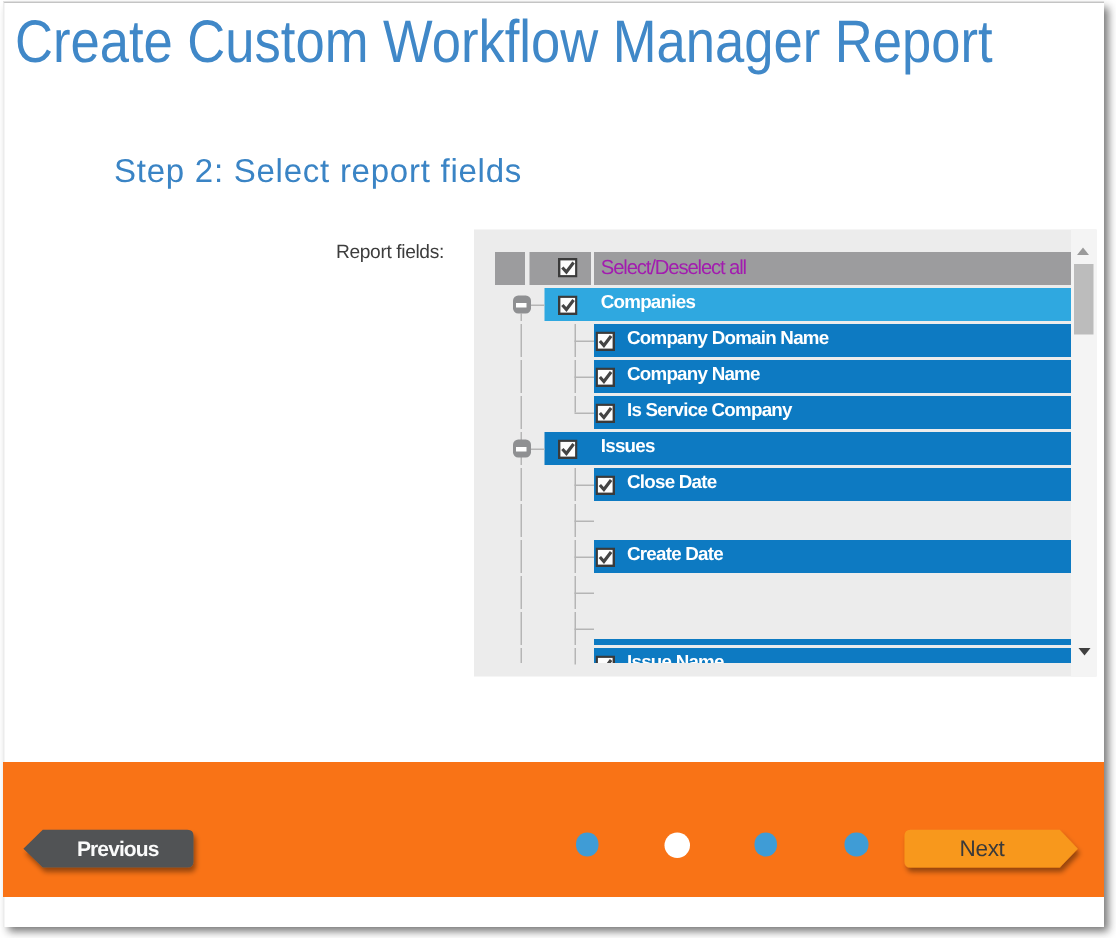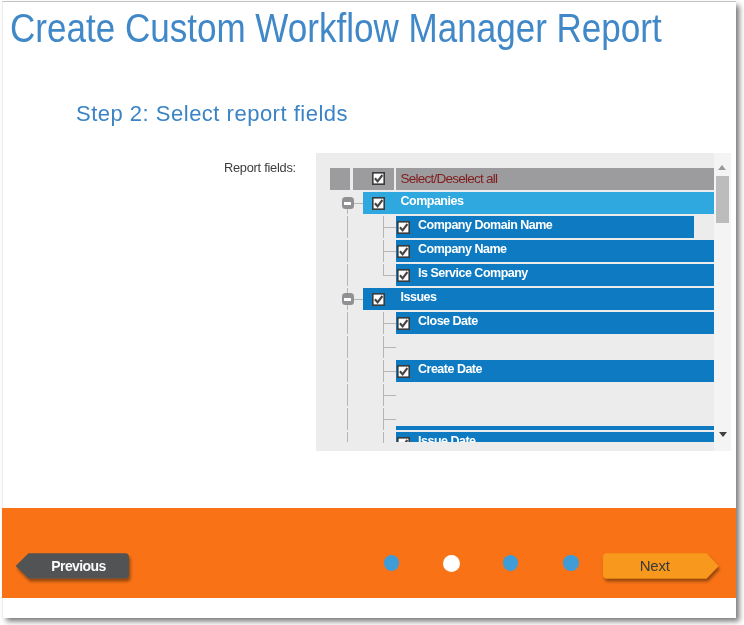--- a/index.html
+++ b/index.html
@@ -52,35 +52,35 @@
 <div style="position:absolute;left:29px;top:253.05px;width:40px;height:2.3px;background:#ececec;"></div>
 <div style="position:absolute;left:29px;top:277.05px;width:40px;height:2.3px;background:#ececec;"></div>
 <div class="row" style="left:14px;top:14.8px;width:383px;height:22.4px;">
 <div class="cell hdr" style="left:0;width:20.4px;"></div>
 <div class="cell hdr" style="left:22.7px;width:40.9px;"></div>
 <div class="cell hdr" style="left:65.5px;width:318.3px;"></div>
 <svg class="cb" style="left:42.0px;top:4.6px;" width="13" height="13">
         <rect x="0.8" y="0.8" width="11.4" height="11.4" fill="#fdfdfd" stroke="#3a3a3a" stroke-width="1.6"></rect>
         <path d="M2.9 6.3 L5.6 9.3 L10.4 3.0" stroke="#444444" stroke-width="2.1" fill="none"></path>
       </svg>
-<div class="rowtxt" style="left:70.5px;font-weight:normal;font-size:13.5px;letter-spacing:-0.75px;top:calc(50% - 1.3px);color:#7f1d1d;">Select/Deselect all</div>
+<div class="rowtxt" style="left:70.5px;font-weight:normal;font-size:13.5px;letter-spacing:-0.75px;top:calc(50% - 1.3px);color:#a21caf;">Select/Deselect all</div>
 </div>
 <div style="position:absolute;left:0;top:39.1px;width:398px;height:22.4px;overflow:hidden;">
 <div class="row lblue" style="left:47px;top:0;width:350.8px;height:22.4px;">
 <svg class="cb" style="left:9.0px;top:4.6px;" width="13" height="13">
           <rect x="0.8" y="0.8" width="11.4" height="11.4" fill="#fdfdfd" stroke="#3a3a3a" stroke-width="1.6"></rect>
           <path d="M2.9 6.3 L5.6 9.3 L10.4 3.0" stroke="#444444" stroke-width="2.1" fill="none"></path>
         </svg>
 <div class="rowtxt" style="left:37.5px;">Companies</div>
 </div>
 <div class="hline" style="left:37.5px;top:11.2px;width:9.5px;"></div>
 </div>
 <div class="exp" style="left:25.5px;top:44.3px;"></div>
 <div style="position:absolute;left:0;top:63.1px;width:398px;height:22.4px;overflow:hidden;">
-<div class="row blue" style="left:79.5px;top:0;width:298px;height:22.4px;">
+<div class="row blue" style="left:79.5px;top:0;width:345px;height:22.4px;">
 <svg class="cb" style="left:1.5px;top:4.6px;" width="13" height="13">
           <rect x="0.8" y="0.8" width="11.4" height="11.4" fill="#fdfdfd" stroke="#3a3a3a" stroke-width="1.6"></rect>
           <path d="M2.9 6.3 L5.6 9.3 L10.4 3.0" stroke="#444444" stroke-width="2.1" fill="none"></path>
         </svg>
 <div class="rowtxt" style="left:22.5px;">Company Domain Name</div>
 </div>
 <div class="hline" style="left:67px;top:11.2px;width:12.5px;"></div>
 </div>
 <div style="position:absolute;left:0;top:87.1px;width:398px;height:22.4px;overflow:hidden;">
 <div class="row blue" style="left:79.5px;top:0;width:318.3px;height:22.4px;text-align:center;">
@@ -148,21 +148,21 @@
 <div class="rowtxt" style="left:22.5px;">Due Date</div>
 </div>
 <div class="hline" style="left:67px;top:11.2px;width:12.5px;"></div>
 </div>
 <div style="position:absolute;left:0;top:279.1px;width:398px;height:10.4px;overflow:hidden;">
 <div class="row blue" style="left:79.5px;top:0;width:318.3px;height:22.4px;">
 <svg class="cb" style="left:1.5px;top:4.6px;" width="13" height="13">
           <rect x="0.8" y="0.8" width="11.4" height="11.4" fill="#fdfdfd" stroke="#3a3a3a" stroke-width="1.6"></rect>
           <path d="M2.9 6.3 L5.6 9.3 L10.4 3.0" stroke="#444444" stroke-width="2.1" fill="none"></path>
         </svg>
-<div class="rowtxt" style="left:22.5px;">Issue Date</div>
+<div class="rowtxt" style="left:22.5px;">Issue Name</div>
 </div>
 
 </div>
   <div id="sbar">
     <div class="sarrow" style="left:4.6px; top:12.3px; border-bottom:5.2px solid #9a9a9a;"></div>
     <div id="thumb"></div>
     <div class="sarrow" style="left:5.0px; top:278.5px; border-top:5.5px solid #3f3f3f;"></div>
   </div>
 </div>
 

